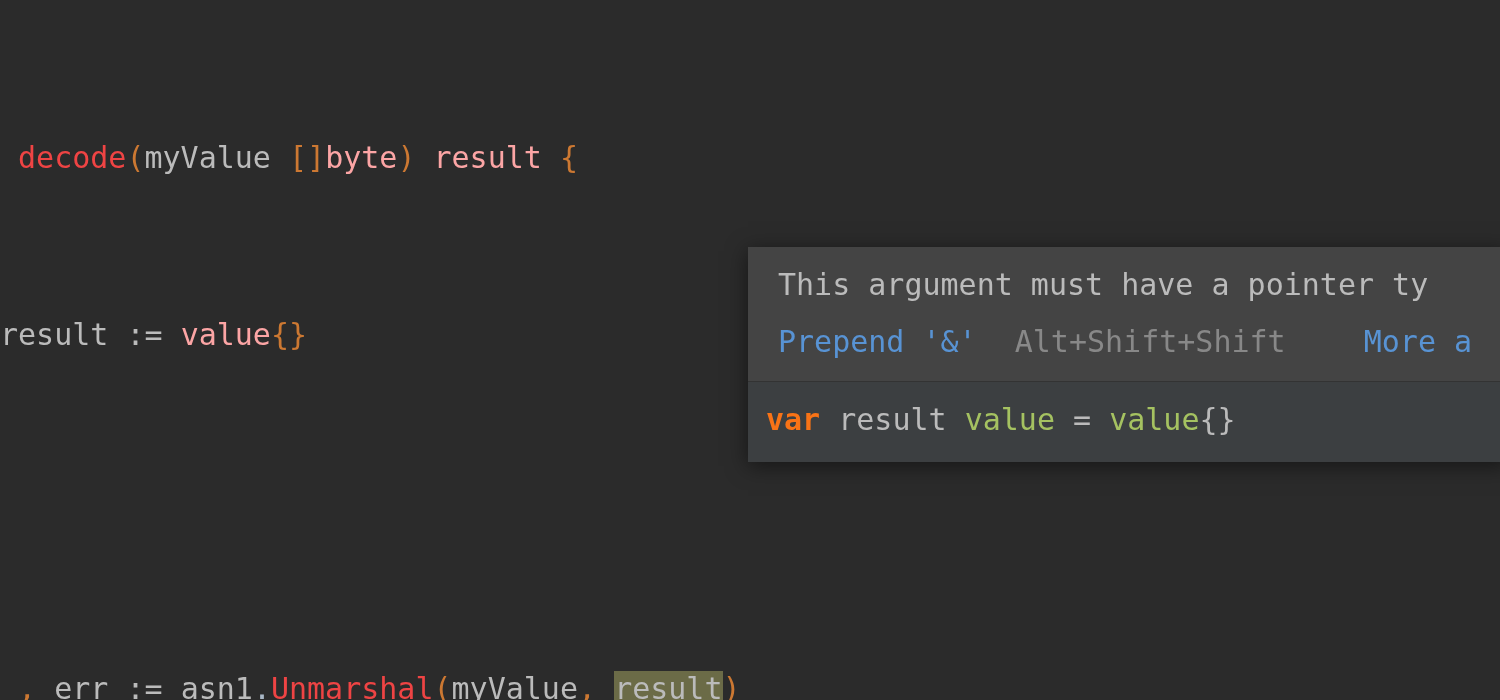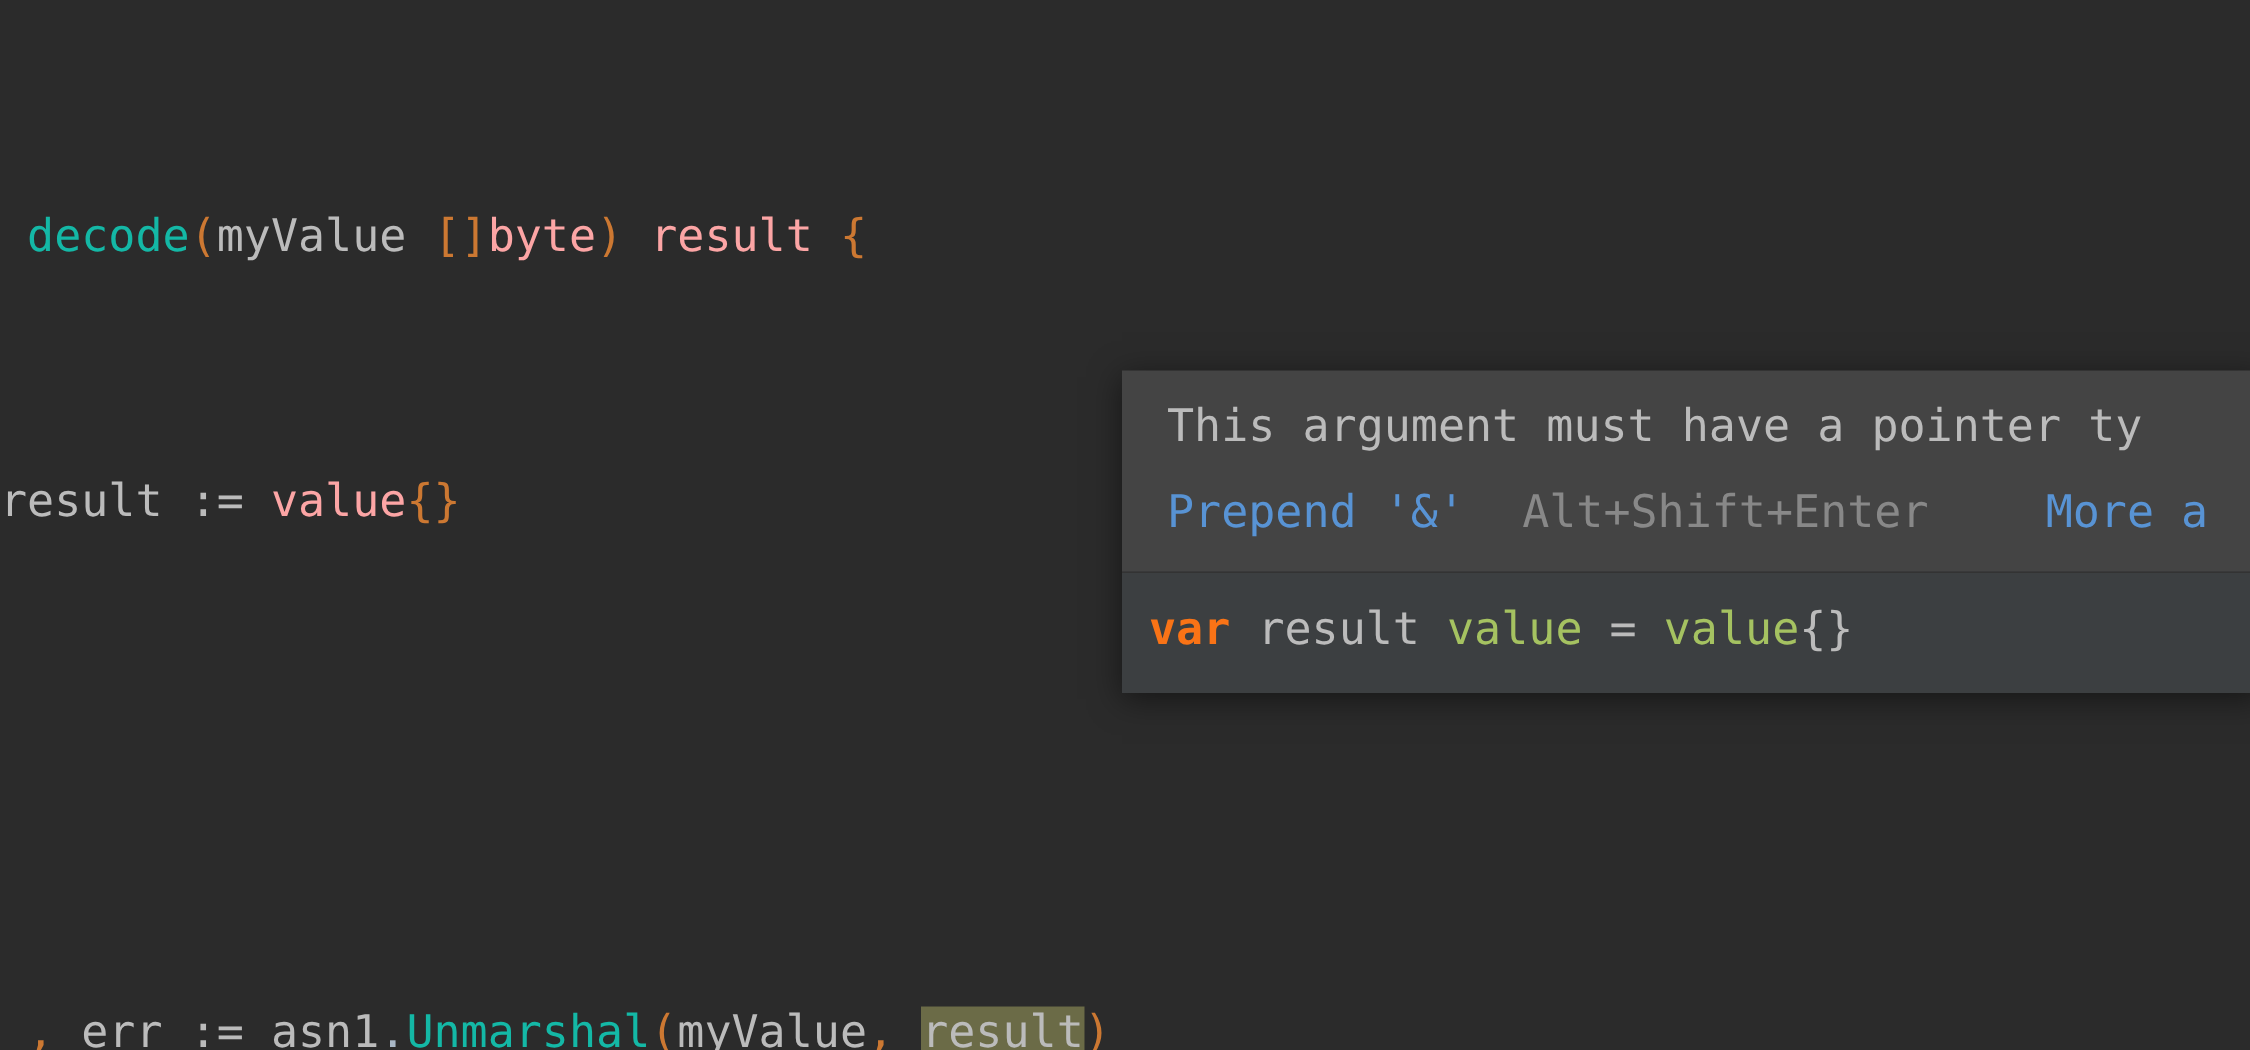--- a/index.html
+++ b/index.html
@@ -13,21 +13,21 @@
     overflow: hidden;
     color: #A9B7C6;
   }
   .editor {
     position: relative;
     padding-top: 10px;
     line-height: 59px;
     white-space: pre;
   }
   .line { display: block; }
-  .k-func   { color: #14b8a6; }  
+  .k-func   { color: #ef4444; }  
   .k-ident  { color: #BBBBBB; }  
   .k-type   { color: #fca5a5; }  
   .k-punc   { color: #CC7832; }  
   .k-op     { color: #BBBBBB; }  
   .k-blank  { color: #BBBBBB; }
   .k-hi     { background: #6B6B47; color: #BBBBBB; }
   
   
   .popup {
     position: absolute;
@@ -92,21 +92,21 @@
   
   
   
   
 </div>
 
 <div class="popup">
   <div class="msg">This argument must have a pointer ty</div>
   <div class="actions">
     <span class="action-link">Prepend '&amp;'</span>
-    <span class="shortcut">Alt+Shift+Enter</span>
+    <span class="shortcut">Alt+Shift+Shift</span>
     <span class="more">More a</span>
   </div>
   <div class="info">
     <div>
       <span class="kw">var</span>
       <span class="id">result</span>
       <span class="ty">value</span><span class="id"> = </span><span class="ty">value</span><span class="id">{}</span>
     </div>
   </div>
 </div>

